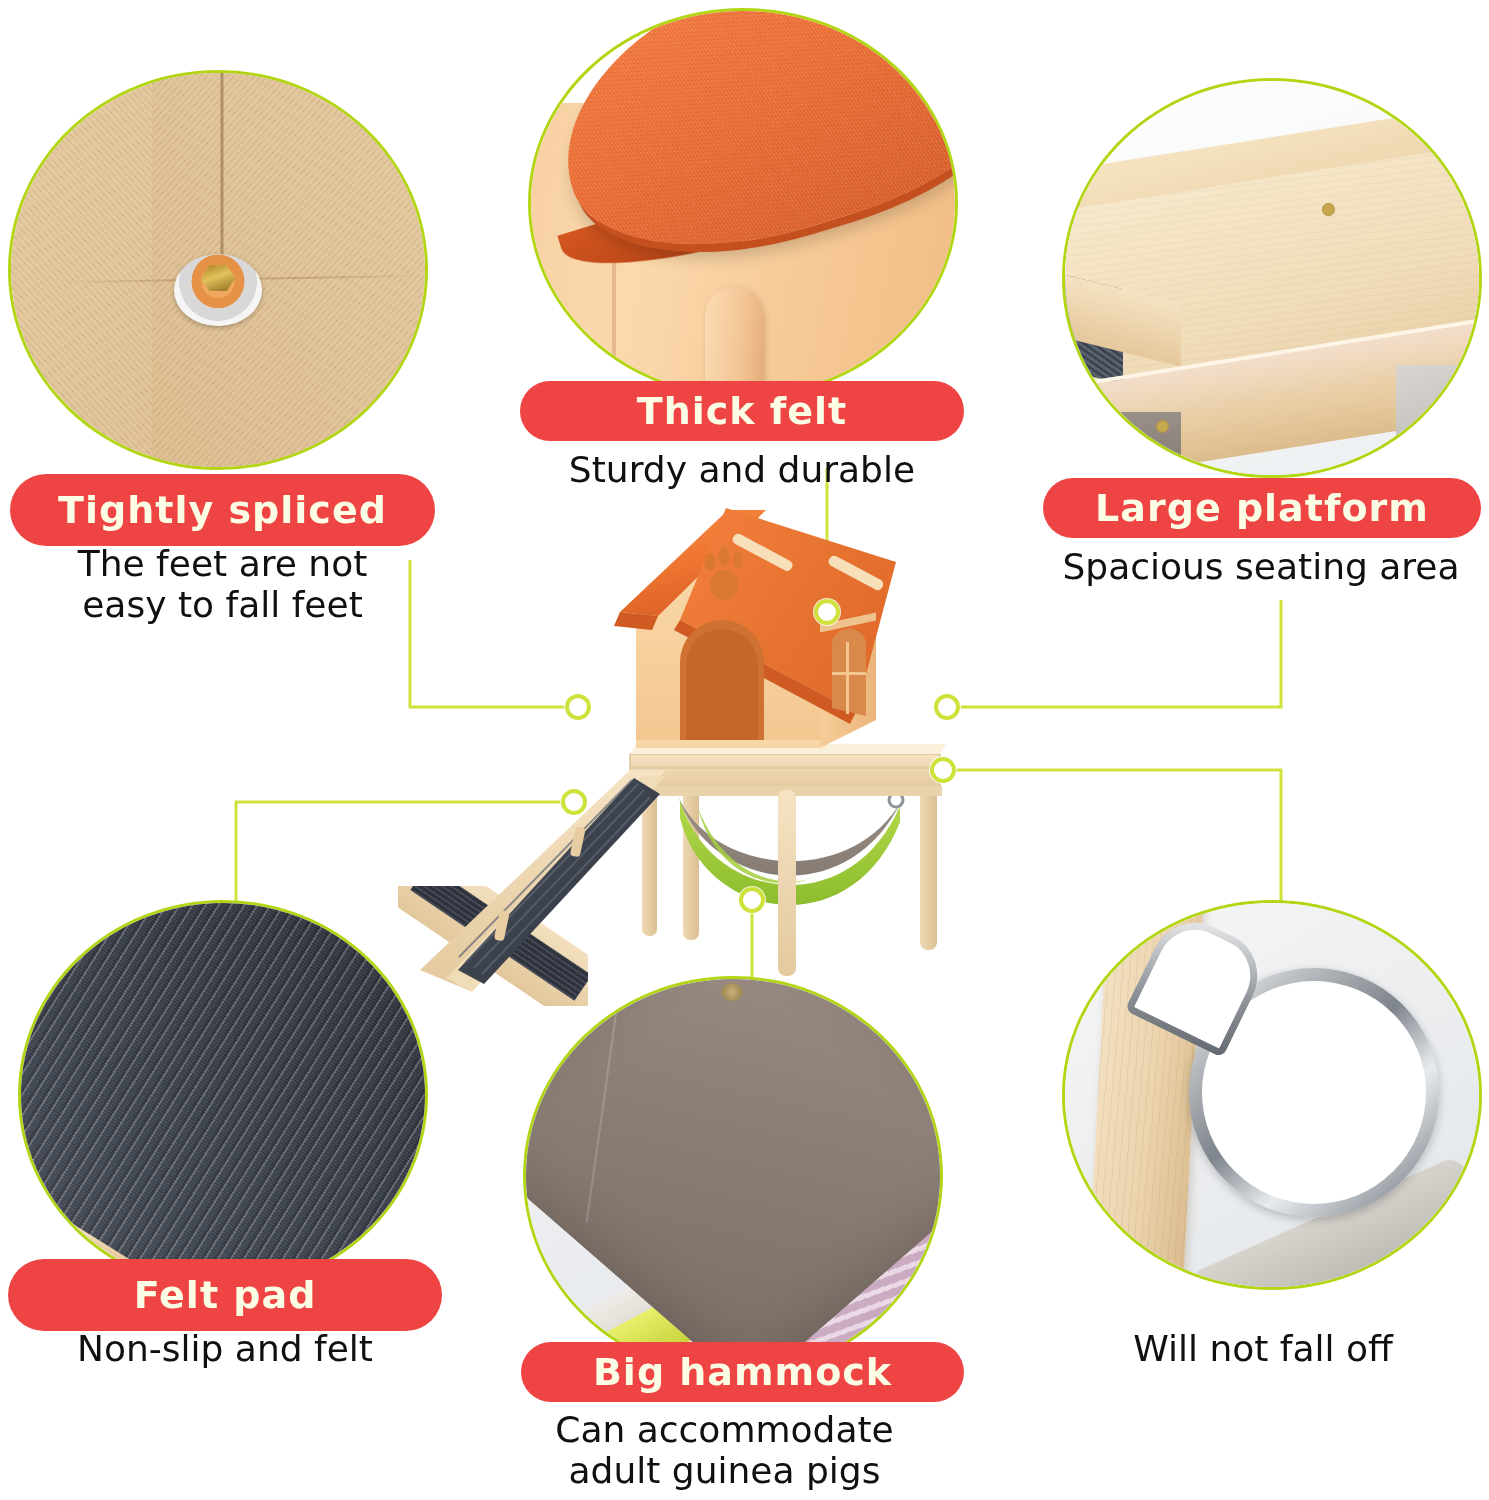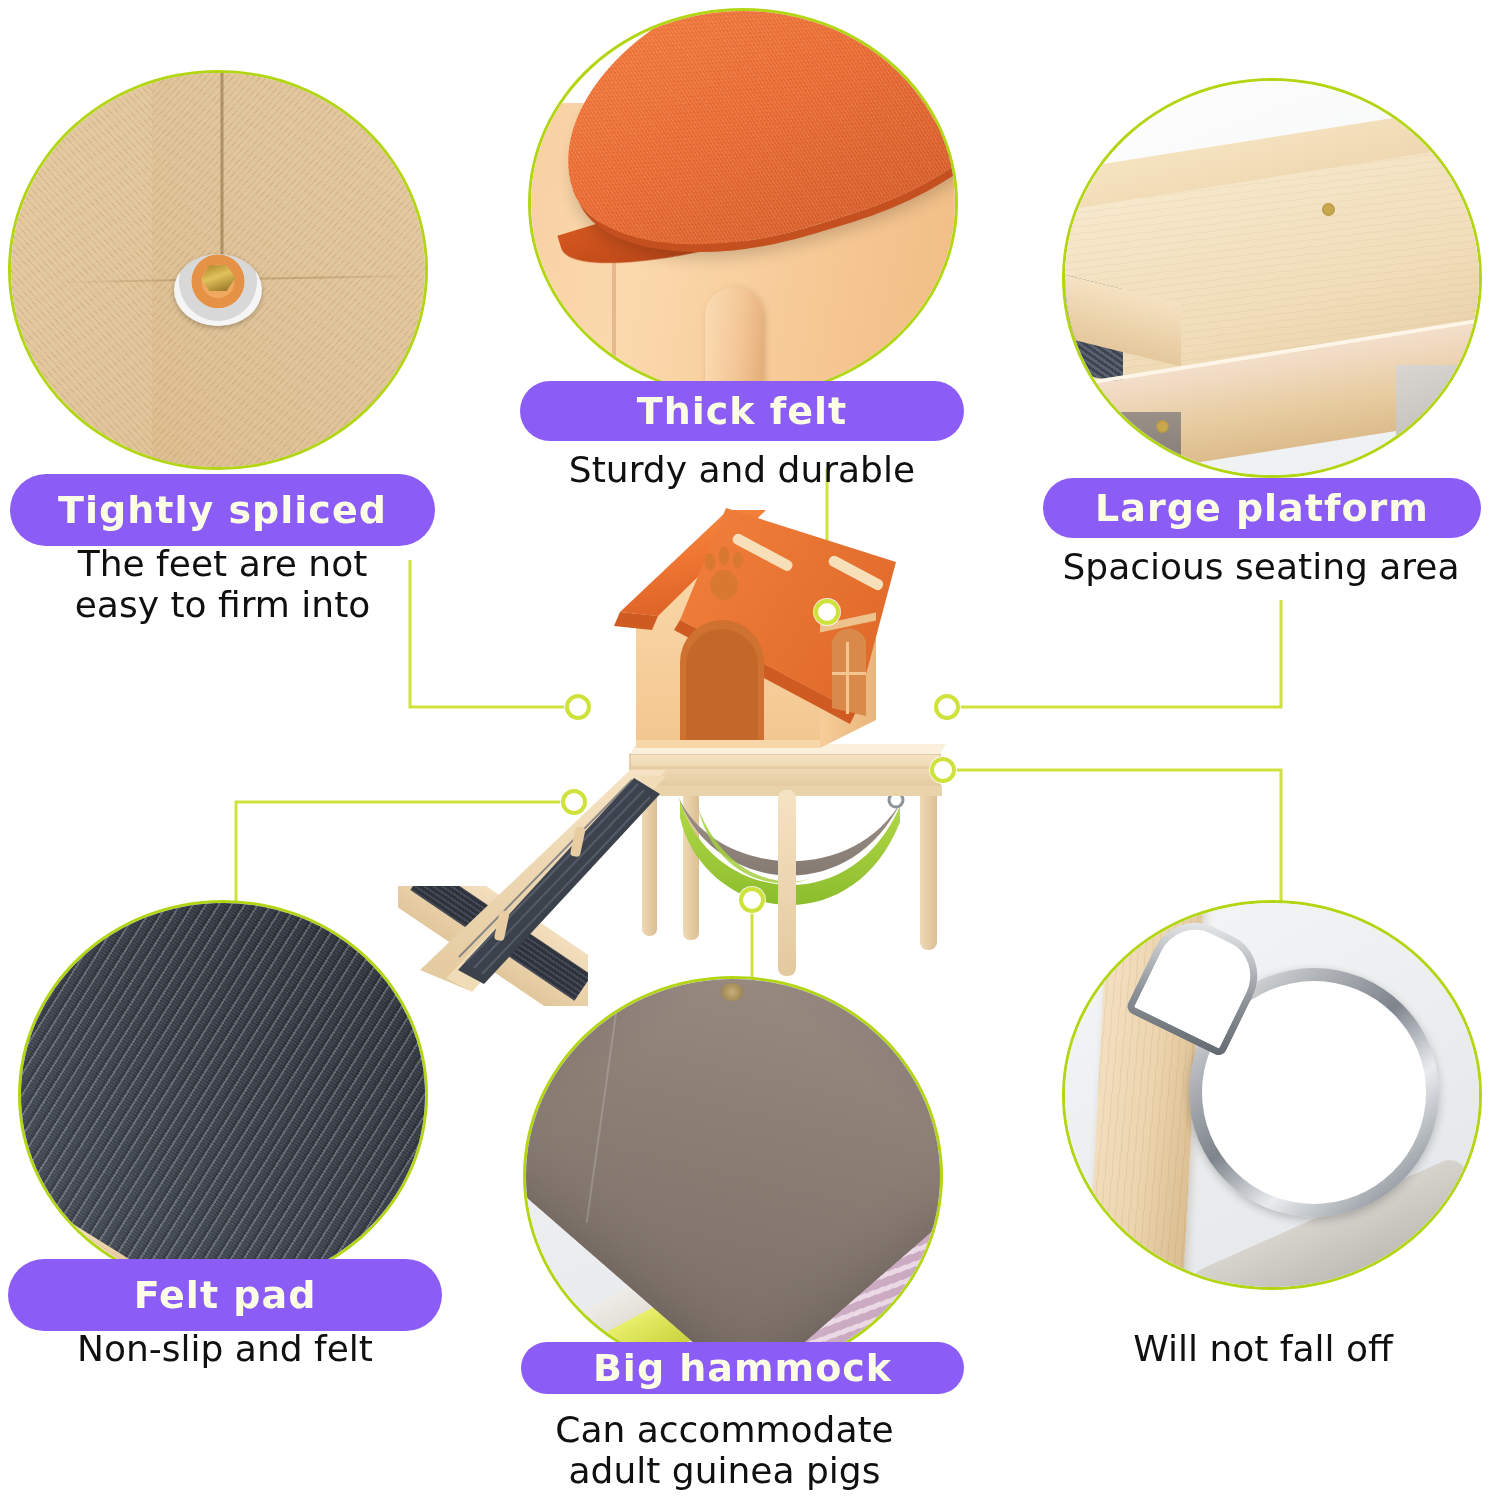--- a/index.html
+++ b/index.html
@@ -149,21 +149,21 @@
     transform:rotate(26deg);}
   #b6 .strap{position:absolute;left:32%;bottom:-10%;width:72%;height:30%;
     transform:rotate(-24deg);
     background:linear-gradient(180deg,#d7d3cd 0%,#c2beb8 52%,#a9a59f 100%);
     border-radius:18px;filter:blur(.3px);}
   #b6 .strap-y{position:absolute;left:30%;bottom:-16%;width:62%;height:12%;
     transform:rotate(-24deg);
     background:linear-gradient(180deg,#edf36f,#cfd63e);border-radius:14px;}
 
   
-  .pill{position:absolute;background:#8b5cf6;border-radius:40px;
+  .pill{position:absolute;background:#ef4444;border-radius:40px;
         display:flex;align-items:center;justify-content:center;
         color:#fbfde4;font-family:"DejaVu Sans",sans-serif;
         font-weight:bold;letter-spacing:1px;white-space:nowrap;}
   .sub{position:absolute;color:#101010;text-align:center;
        font-family:"DejaVu Sans",sans-serif;font-weight:normal;
        line-height:1.15;white-space:pre-line;}
 
   
   .conn{position:absolute;left:0;top:0;width:1489px;height:1500px;
         pointer-events:none;overflow:visible;}
@@ -376,30 +376,30 @@
     <div class="dot" style="left:434px;top:129px;"></div>
     <div class="dot" style="left:185px;top:224px;"></div>
     <div class="dot" style="left:554px;top:224px;"></div>
     <div class="dot" style="left:181px;top:319px;"></div>
     <div class="dot" style="left:550px;top:287px;"></div>
     <div class="dot" style="left:359px;top:417px;"></div>
   </div>
 
   <div class="pill" style="left:10px;top:474px;width:425px;height:72px;font-size:38px;">Tightly spliced</div>
   <div class="sub" style="left:10px;top:543px;width:425px;font-size:36px;">The feet are not
-easy to firm into</div>
+easy to fall feet</div>
 
   <div class="pill" style="left:520px;top:381px;width:444px;height:60px;font-size:38px;">Thick felt</div>
   <div class="sub" style="left:510px;top:449px;width:464px;font-size:36px;">Sturdy and durable</div>
 
   <div class="pill" style="left:1043px;top:478px;width:438px;height:60px;font-size:38px;">Large platform</div>
   <div class="sub" style="left:1033px;top:546px;width:456px;font-size:36px;">Spacious seating area</div>
 
   <div class="pill" style="left:8px;top:1259px;width:434px;height:72px;font-size:38px;">Felt pad</div>
   <div class="sub" style="left:8px;top:1328px;width:434px;font-size:36px;">Non-slip and felt</div>
 
-  <div class="pill" style="left:521px;top:1342px;width:443px;height:52px;font-size:38px;">Big hammock</div>
+  <div class="pill" style="left:521px;top:1342px;width:443px;height:60px;font-size:38px;">Big hammock</div>
   <div class="sub" style="left:493px;top:1409px;width:463px;font-size:36px;">Can accommodate
 adult guinea pigs</div>
 
   <div class="sub" style="left:1040px;top:1328px;width:446px;font-size:36px;">Will not fall off</div>
 
 </div>
 
 </body></html>

